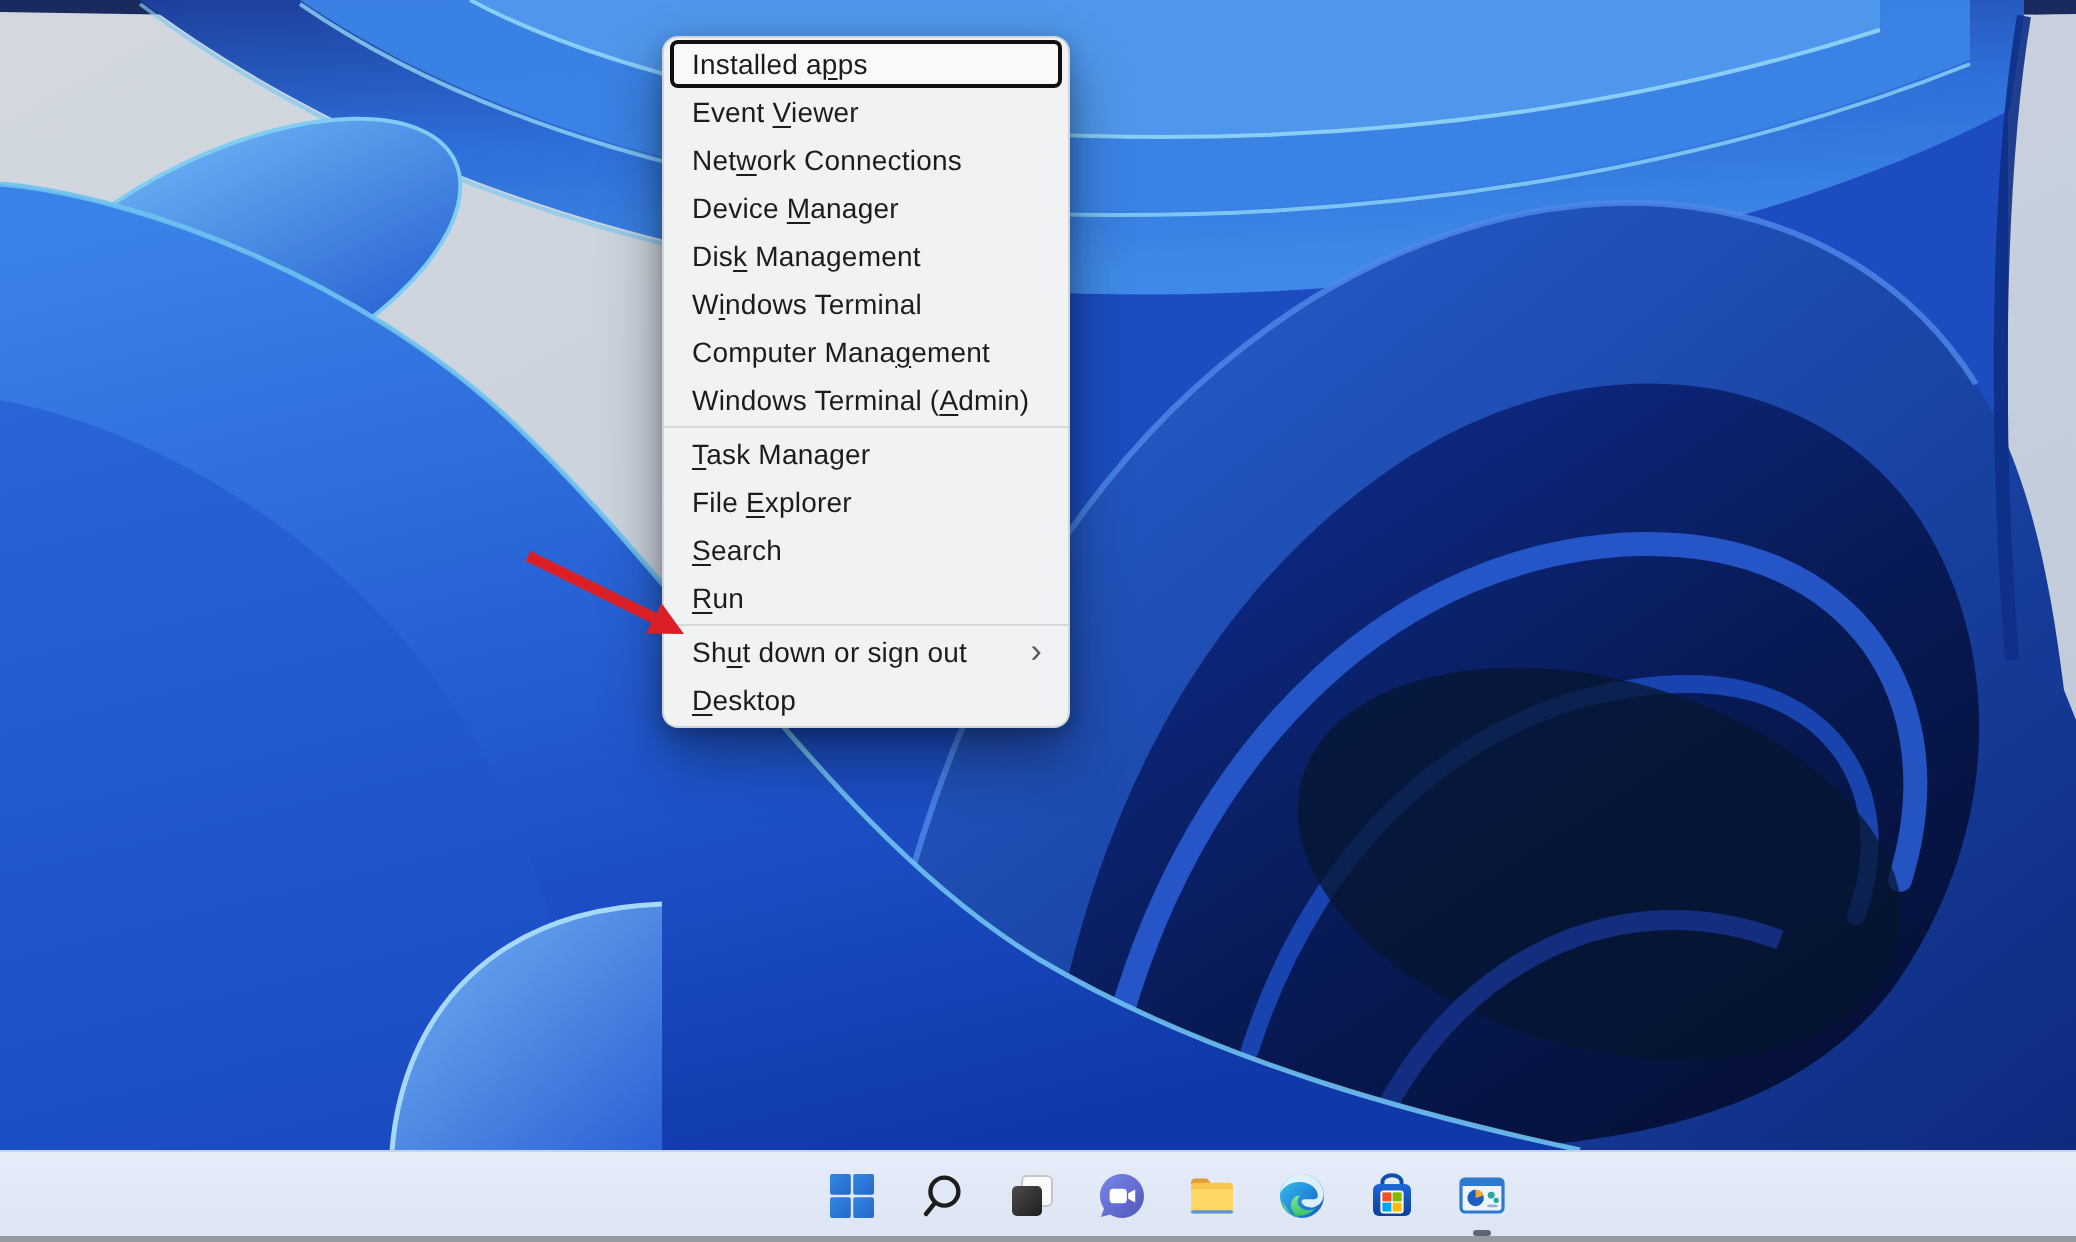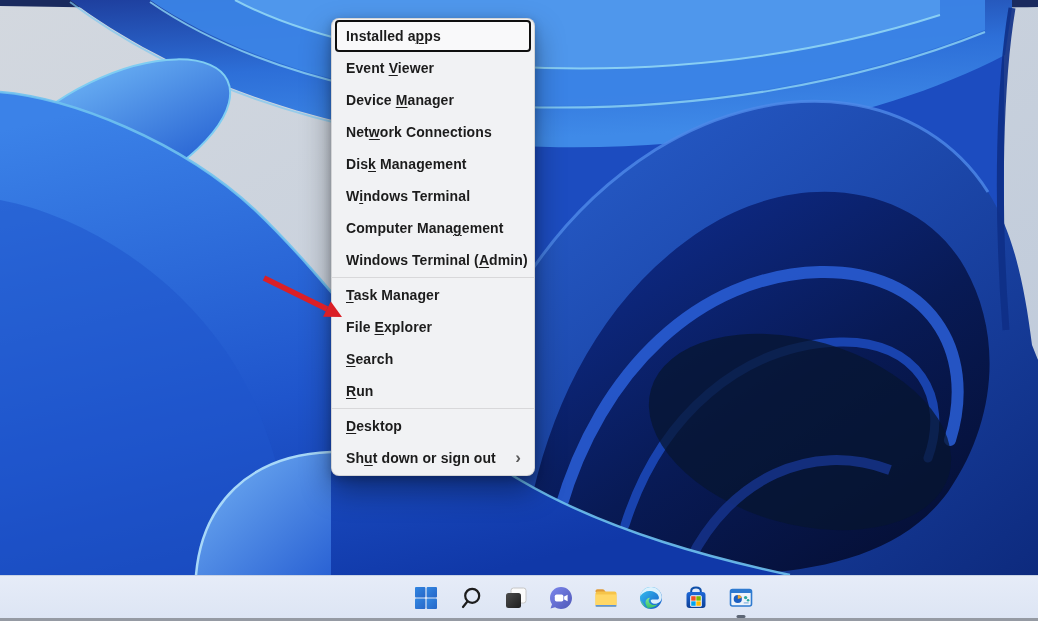--- a/index.html
+++ b/index.html
@@ -13,23 +13,23 @@
   .desktop svg{display:block;width:100%;height:100%;}
   
   .wx-menu{
     position:absolute;left:331px;top:18px;width:204px;
     background:#f1f2f4;border:1px solid rgba(0,0,0,.12);border-radius:8px;
     box-sizing:border-box;padding:1px 0;
     box-shadow:0 14px 30px rgba(0,0,0,.38),0 3px 10px rgba(0,0,0,.22);
     z-index:5;
   }
   .menu-item{
-    height:32px;margin:0 3px;display:flex;align-items:center;
+    height:24px;margin:0 3px;display:flex;align-items:center;
     padding:0 10px 0 11px;border-radius:4px;cursor:default;
-    font-size:14px;color:#1c1c1c;letter-spacing:.1px;white-space:nowrap;font-weight:bold;
+    font-size:14px;color:#1c1c1c;letter-spacing:.1px;white-space:nowrap;
   }
   .menu-item.focused{
     background:rgba(255,255,255,.55);
     box-shadow:inset 0 0 0 2px #0f0f0f;
   }
   .menu-item-label u{text-decoration-thickness:1px;text-underline-offset:2px;}
   .submenu-chevron{
     margin-left:auto;color:#5a5a5a;font-size:17px;line-height:1;
     transform:translateY(-1px);
   }
@@ -128,28 +128,28 @@
 <div class="wx-menu" role="menu">
     <div class="menu-item focused" role="menuitem">
     <span class="menu-item-label">Installed a<u>p</u>ps</span>
 
   </div>
     <div class="menu-item" role="menuitem">
     <span class="menu-item-label">Event <u>V</u>iewer</span>
 
   </div>
     <div class="menu-item" role="menuitem">
+    <span class="menu-item-label">Net<u>w</u>ork Connections</span>
+
+  </div>
+    <div class="menu-item" role="menuitem">
     <span class="menu-item-label">Device <u>M</u>anager</span>
 
   </div>
     <div class="menu-item" role="menuitem">
-    <span class="menu-item-label">Net<u>w</u>ork Connections</span>
-
-  </div>
-    <div class="menu-item" role="menuitem">
     <span class="menu-item-label">Dis<u>k</u> Management</span>
 
   </div>
     <div class="menu-item" role="menuitem">
     <span class="menu-item-label">W<u>i</u>ndows Terminal</span>
 
   </div>
     <div class="menu-item" role="menuitem">
     <span class="menu-item-label">Computer Mana<u>g</u>ement</span>
 
@@ -169,27 +169,27 @@
   </div>
     <div class="menu-item" role="menuitem">
     <span class="menu-item-label"><u>S</u>earch</span>
 
   </div>
     <div class="menu-item" role="menuitem">
     <span class="menu-item-label"><u>R</u>un</span>
 
   </div>
     <div class="menu-separator"></div>
-    <div class="menu-item" role="menuitem">
-    <span class="menu-item-label"><u>D</u>esktop</span>
-
-  </div>
     <div class="menu-item" role="menuitem">
     <span class="menu-item-label">Sh<u>u</u>t down or sign out</span>
     <span class="submenu-chevron">›</span>
+  </div>
+    <div class="menu-item" role="menuitem">
+    <span class="menu-item-label"><u>D</u>esktop</span>
+
   </div>
   </div>
 
 <svg class="annotation-arrow" width="100" height="62" viewBox="0 0 100 62">
   <line x1="11" y1="12" x2="74" y2="43" stroke="#db1f26" stroke-width="5.5"></line>
   <polygon points="89,51 70,50.8 77.8,35.6" fill="#db1f26"></polygon>
 </svg>
 
 <div class="taskbar">
   <div class="taskbar-icons">

